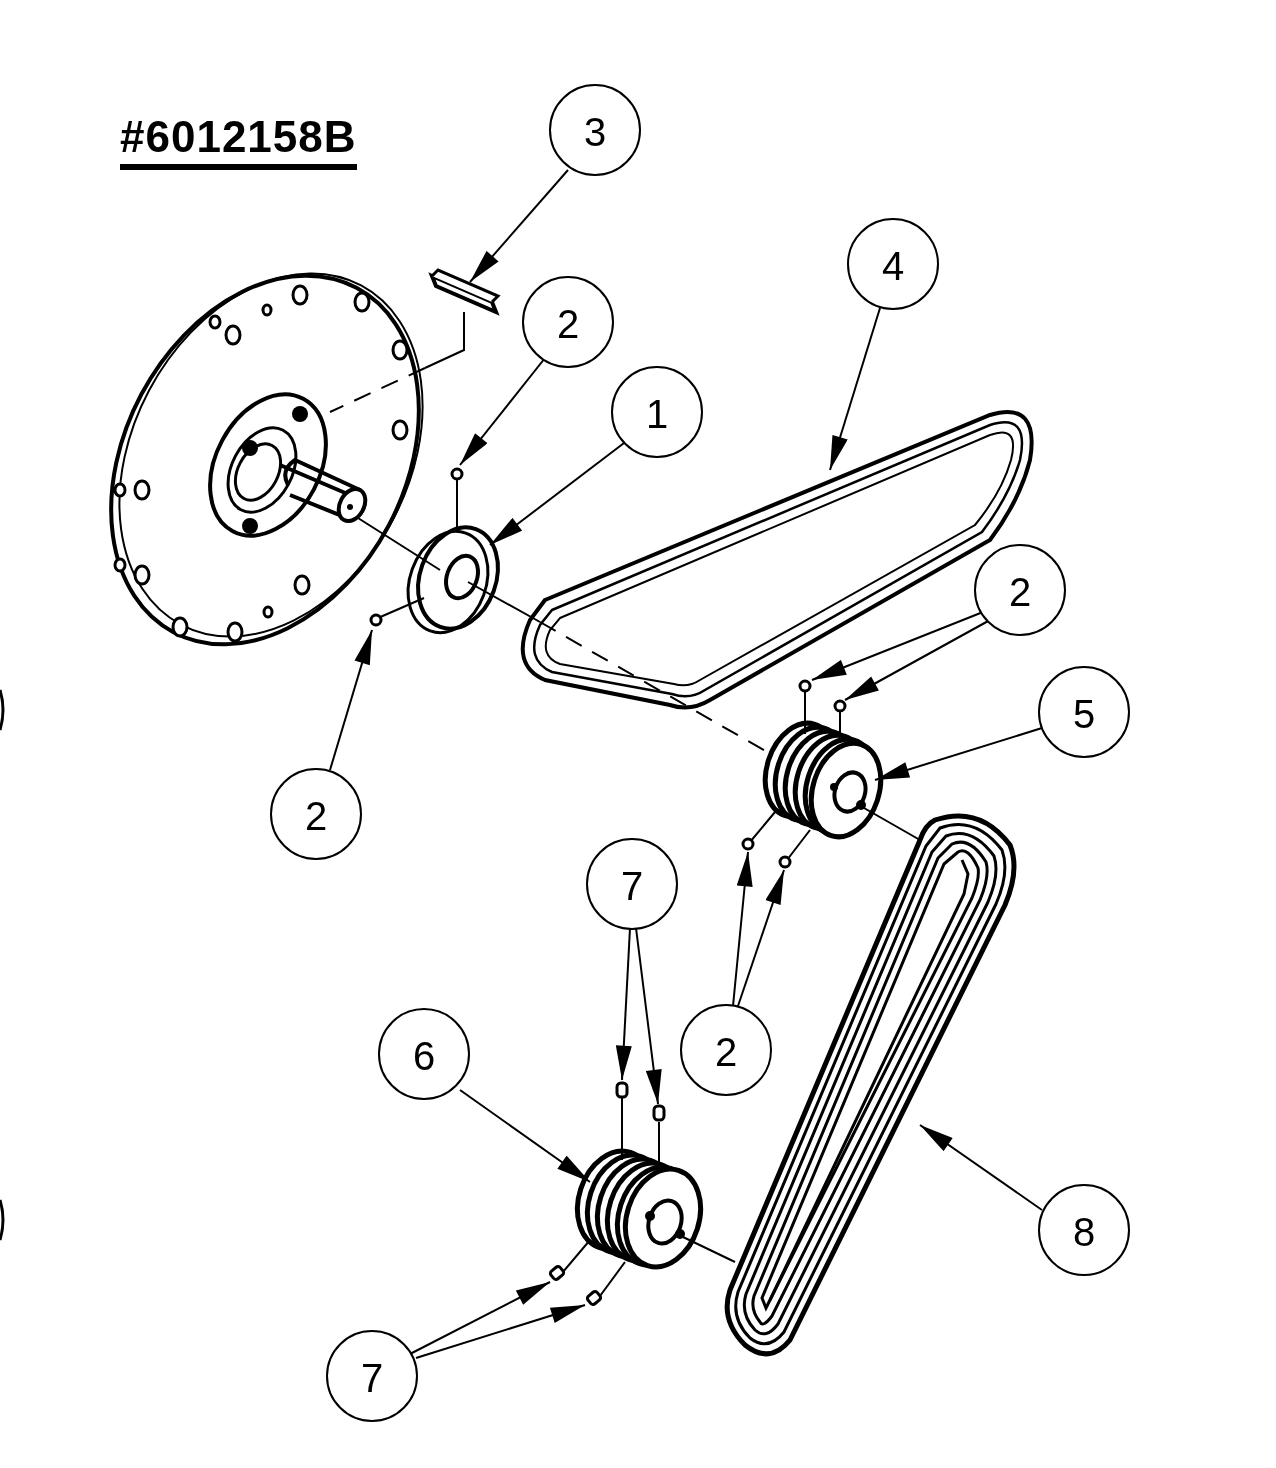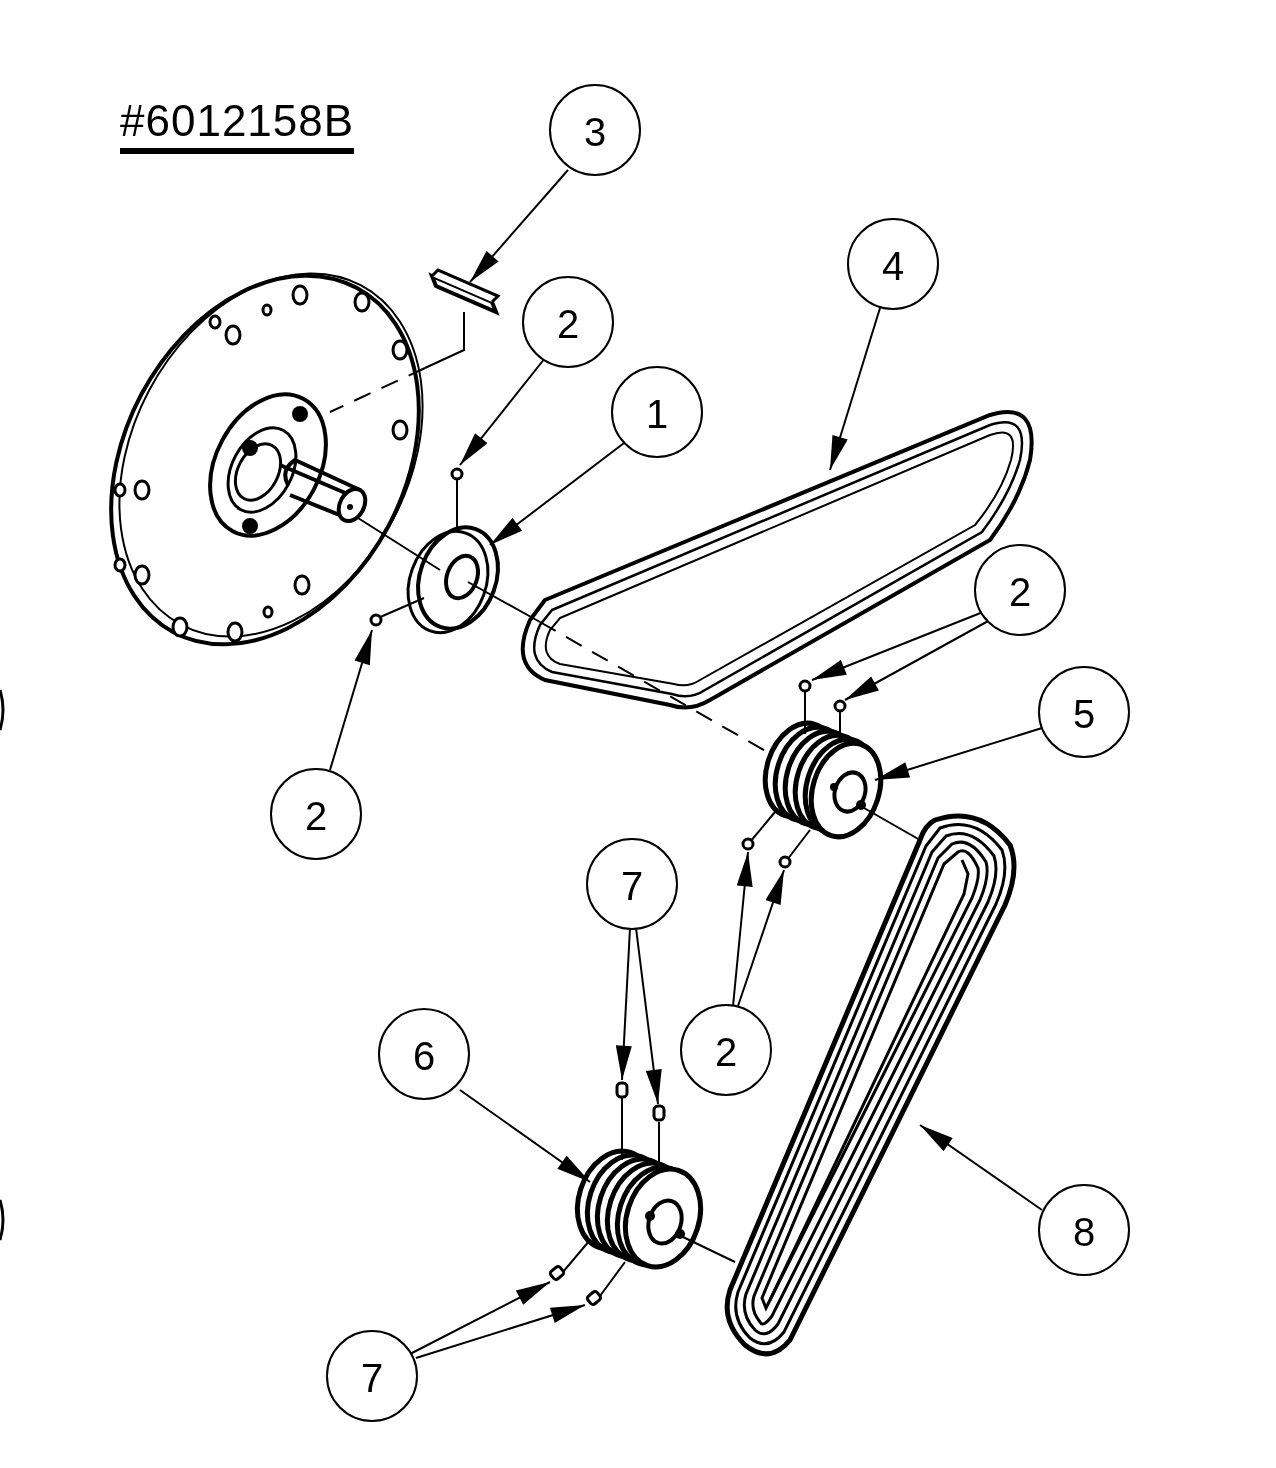--- a/index.html
+++ b/index.html
@@ -1,19 +1,19 @@
 <!DOCTYPE html>
 <html><head>
 <meta charset="utf-8">
 <style>
   html, body { margin: 0; padding: 0; background: #ffffff; }
   body { width: 1276px; height: 1468px; position: relative; overflow: hidden; font-family: "Liberation Sans", sans-serif; }
   #title {
-    position: absolute; left: 120px; top: 96px;
-    font-family: "Liberation Sans", sans-serif; font-weight: normal; font-size: 44px;
+    position: absolute; left: 120px; top: 112px;
+    font-family: "Liberation Sans", sans-serif; font-weight: bold; font-size: 44px;
     color: #000; letter-spacing: 1px;
     border-bottom: 6px solid #000; line-height: 50px; padding-bottom: 2px;
   }
   svg { position: absolute; left: 0; top: 0; }
   .callout-text { font-family: "Liberation Sans", sans-serif; font-size: 40px; fill: #000; text-anchor: middle; dominant-baseline: central; }
   .stroke { stroke: #000; fill: none; }
 </style>
 </head>
 <body>
 

